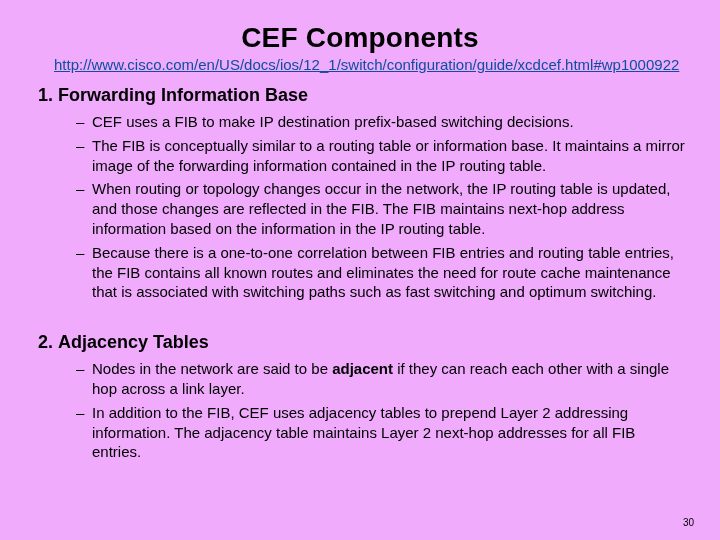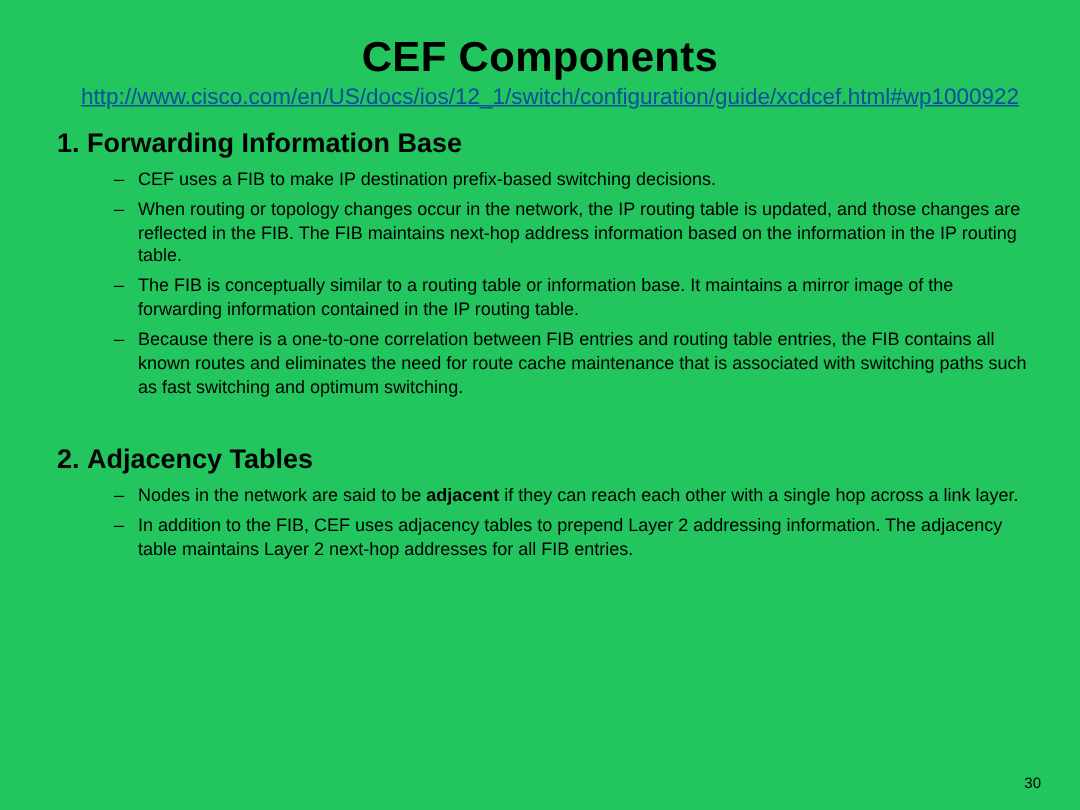--- a/index.html
+++ b/index.html
@@ -1,38 +1,38 @@
 <!DOCTYPE html>
 <html><head>
 <meta charset="utf-8">
 <style>
   * { margin: 0; padding: 0; box-sizing: border-box; }
   html, body { width: 720px; height: 540px; background: #000; }
   .slide {
-    width: 720px; height: 540px; background: #22c55e;
+    width: 720px; height: 540px; background: #f0abfc;
     font-family: Arial, Helvetica, sans-serif;
     color: #000; position: relative; padding: 22px 34px 0 34px;
   }
   .title {
     text-align: center; font-size: 28px; font-weight: 700;
     margin-bottom: 2px; letter-spacing: 0.2px;
   }
   .url {
     display: block; text-align: left; color: #0b4f9e;
     text-decoration: underline; font-size: 15px;
     margin: 0 0 12px 20px;
   }
   ol.main { list-style: decimal; margin-left: 24px; }
   ol.main > li { font-size: 18px; font-weight: 700; margin-bottom: 10px; }
   ol.main > li + li { margin-top: 30px; }
   ul.sub {
     list-style: none; margin: 6px 0 0 18px; font-weight: 400;
   }
   ul.sub > li {
-    font-size: 12px; line-height: 1.32; margin-bottom: 4px;
+    font-size: 15px; line-height: 1.32; margin-bottom: 4px;
     position: relative; padding-left: 16px; text-align: left;
   }
   ul.sub > li::before {
     content: "–"; position: absolute; left: 0; top: 0;
   }
   .footer-center {
     position: absolute; bottom: 12px; left: 0; width: 100%;
     text-align: center; font-size: 13px;
   }
   .footer-right {
@@ -44,22 +44,22 @@
 
 <div class="slide">
   <h1 class="title">CEF Components</h1>
   <a class="url" href="#">http://www.cisco.com/en/US/docs/ios/12_1/switch/configuration/guide/xcdcef.html#wp1000922</a>
 
   <ol class="main">
     <li>
       <span>Forwarding Information Base</span>
       <ul class="sub">
         <li>CEF uses a FIB to make IP destination prefix-based switching decisions.</li>
+        <li>The FIB is conceptually similar to a routing table or information base. It maintains a mirror image of the forwarding information contained in the IP routing table.</li>
         <li>When routing or topology changes occur in the network, the IP routing table is updated, and those changes are reflected in the FIB. The FIB maintains next-hop address information based on the information in the IP routing table.</li>
-        <li>The FIB is conceptually similar to a routing table or information base. It maintains a mirror image of the forwarding information contained in the IP routing table.</li>
         <li>Because there is a one-to-one correlation between FIB entries and routing table entries, the FIB contains all known routes and eliminates the need for route cache maintenance that is associated with switching paths such as fast switching and optimum switching.</li>
       </ul>
     </li>
     <li>
       <span>Adjacency Tables</span>
       <ul class="sub">
         <li id="adj-b0">Nodes in the network are said to be <b>adjacent</b> if they can reach each other with a single hop across a link layer.</li>
         <li>In addition to the FIB, CEF uses adjacency tables to prepend Layer 2 addressing information. The adjacency table maintains Layer 2 next-hop addresses for all FIB entries.</li>
       </ul>
     </li>

